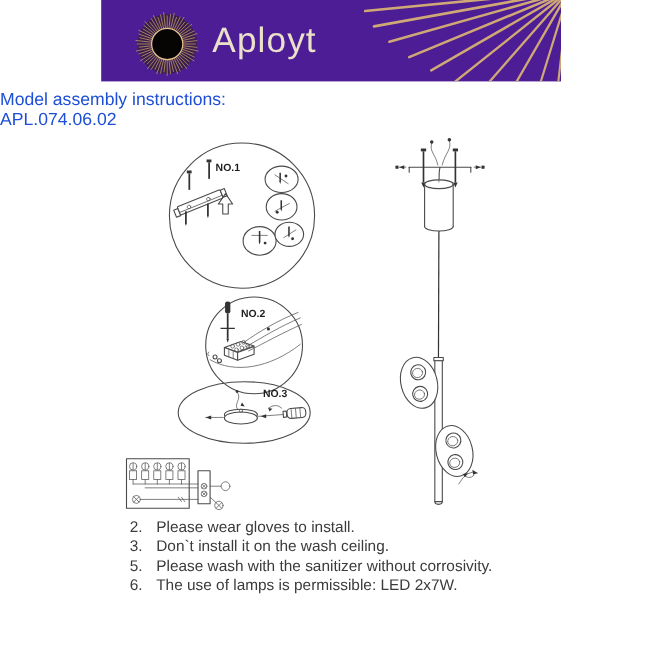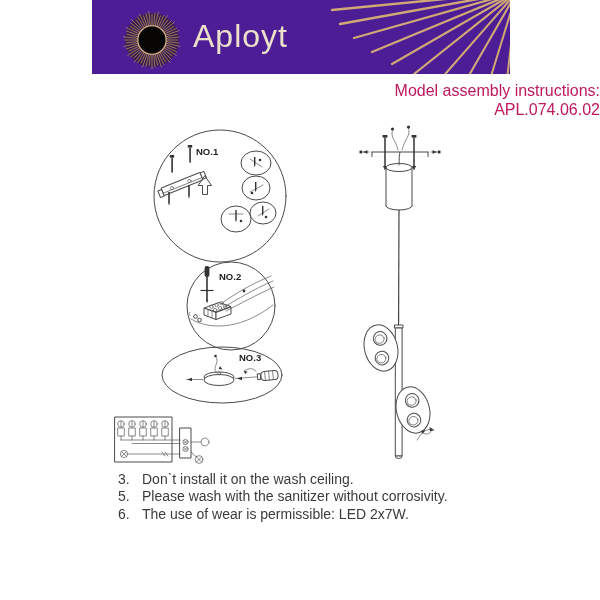--- a/index.html
+++ b/index.html
@@ -12,22 +12,22 @@
     position:absolute;left:92px;top:0;width:418px;height:74px;
     background:#4c1d95;overflow:hidden;
   }
   .banner svg{position:absolute;left:0;top:0;}
   .brand{
     position:absolute;left:101px;top:18px;
     font-size:32px;font-weight:400;letter-spacing:1px;color:#ebe1cb;
   }
   
   .heading{
-    position:absolute;left:0;top:81px;width:600px;text-align:right;
-    font-size:16px;line-height:19px;color:#be185d;
+    position:absolute;left:0;top:81px;width:600px;text-align:left;
+    font-size:16px;line-height:19px;color:#1d4ed8;
   }
   
   .diag{position:absolute;}
   .diag svg{display:block;}
   .tech{stroke:#4a4a4a;fill:none;stroke-width:1;stroke-linecap:round;stroke-linejoin:round;}
   .tech-thin{stroke:#5a5a5a;fill:none;stroke-width:.7;stroke-linecap:round;}
   .tech-fill{fill:#333;stroke:none;}
   .tech-white{fill:#ffffff;stroke:#4a4a4a;stroke-width:1;stroke-linejoin:round;}
   .no-label{font-family:"Liberation Sans",sans-serif;font-size:9.5px;font-weight:bold;fill:#1e1e1e;}
   
@@ -185,21 +185,21 @@
         <g transform="translate(111,85)">
             <ellipse rx="13" ry="11" class="tech-white"></ellipse>
             <line x1="-5" y1="3" x2="6" y2="-4" class="tech-thin"></line>
             <path class="tech-fill" d="M-1,-7 h1.4 v8 l-0.7,2.2 l-0.7,-2.2 z"></path>
             <circle cx="3" cy="4" r="1.3" class="tech-fill"></circle>
           </g>
       </g>
     </svg>
   </div>
 
-  <div class="diag" style="left:185px;top:260px;">
+  <div class="diag" style="left:185px;top:268px;">
     <svg width="92" height="92" viewBox="0 0 92 92">
       <circle cx="46" cy="46" r="44" class="tech"></circle>
       <text x="34" y="20" class="no-label">NO.2</text>
 
       <g>
         <rect x="19.6" y="6" width="4.8" height="11" rx="2" class="tech-fill"></rect>
         <line x1="22" y1="17" x2="22" y2="40" stroke="#333" stroke-width="1.6"></line>
         <line x1="15.5" y1="30.5" x2="28.5" y2="30.5" stroke="#333" stroke-width="1.2"></line>
         <path d="M20.8,40 h2.4 l-1.2,3.5 z" class="tech-fill"></path>
       </g>
@@ -412,18 +412,19 @@
         <circle cx="97" cy="34" r="4" class="tech-thin"></circle>
         <line x1="83" y1="44" x2="88.5" y2="49" class="tech-thin"></line>
         <circle cx="91" cy="51.5" r="3.8" class="tech-thin"></circle>
         <line x1="88.4" y1="48.9" x2="93.6" y2="54.1" class="tech-thin"></line>
         <line x1="93.6" y1="48.9" x2="88.4" y2="54.1" class="tech-thin"></line>
       </g>
     </svg>
   </div>
 
   <div class="instructions">
+    <div class="row"><span class="num">2.</span><span>Please wear gloves to install.</span></div>
     <div class="row"><span class="num">3.</span><span>Don`t install it on the wash ceiling.</span></div>
     <div class="row"><span class="num">5.</span><span>Please wash with the sanitizer without corrosivity.</span></div>
-    <div class="row"><span class="num">6.</span><span>The use of wear is permissible: LED 2x7W.</span></div>
+    <div class="row"><span class="num">6.</span><span>The use of lamps is permissible: LED 2x7W.</span></div>
   </div>
 
 </div>
 
 </body></html>

